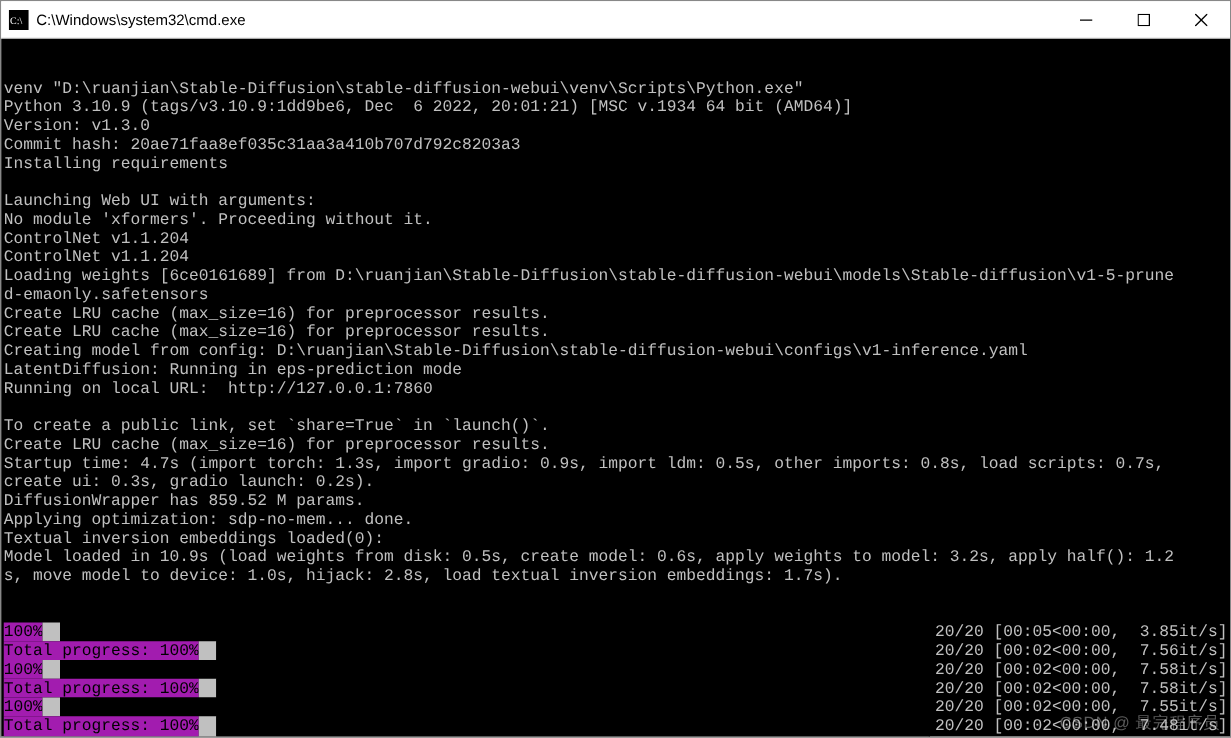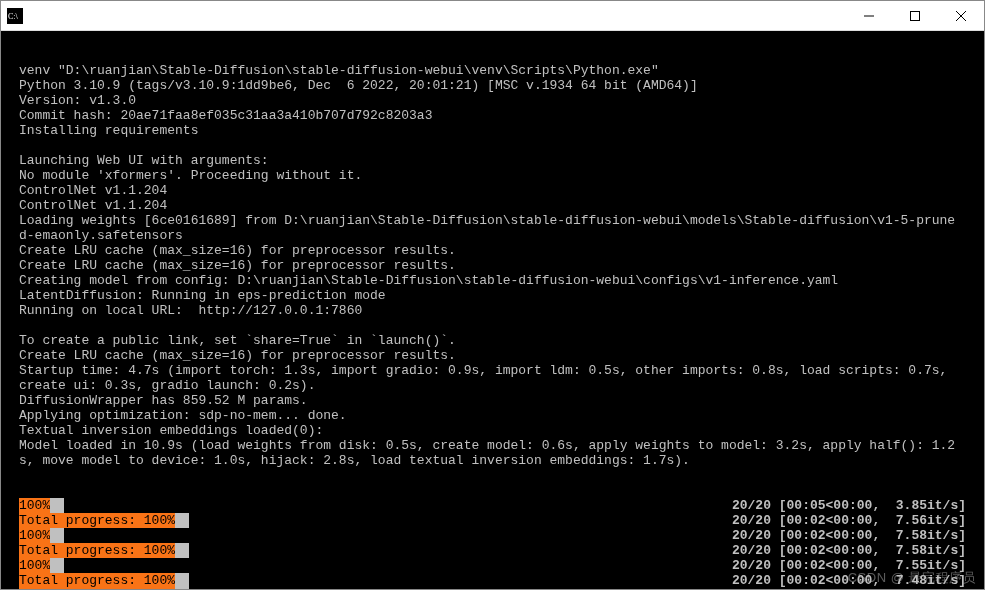--- a/index.html
+++ b/index.html
@@ -45,50 +45,49 @@
   font-size: 10px;
   color: #000;
 }
 .terminal {
   flex: 1;
   background: #000;
   color: #c0c0c0;
   font-family: "NSimSun","Consolas","Courier New",monospace;
   font-size: 13px;
   line-height: 15px;
-  padding: 2px 18px;
+  padding: 2px 2px;
   overflow: hidden;
   white-space: pre;
   position: relative;
 }
 .line { white-space: pre; }
 .progress-row {
   display: flex;
   align-items: stretch;
   height: 15px;
 }
 .prog-label {
-  background: #f97316;
+  background: #a21caf;
   color: #000;
   white-space: pre;
 }
 .prog-bar {
   background: #c0c0c0;
   color: #c0c0c0;
 }
 .prog-gap {
   flex: 1;
   background: #000;
   border-right: 1px solid #000;
 }
 .prog-stats {
   color: #c0c0c0;
   white-space: pre;
   padding-left: 4px;
-  font-weight: bold;
 }
 .watermark {
   position: absolute;
   right: 8px;
   bottom: 4px;
   font-size: 13px;
   color: rgba(200,200,200,0.45);
   font-family: "Microsoft YaHei", sans-serif;
   letter-spacing: 0.5px;
   margin-top: 44px;
@@ -98,20 +97,21 @@
 <body>
 
 <div class="window">
   <div class="titlebar">
     <span class="icon">
       <svg width="16" height="16" viewBox="0 0 16 16">
         <rect x="0" y="0" width="16" height="16" fill="#000"></rect>
         <text x="1" y="11" font-size="8" fill="#fff" font-family="Consolas">C:\</text>
       </svg>
     </span>
+    <span class="title">C:\Windows\system32\cmd.exe</span>
     <span class="spacer"></span>
     <div class="win-controls">
       <div class="win-btn">
         <svg width="10" height="10">
             <line x1="0" y1="5" x2="10" y2="5" stroke="#000" stroke-width="1"></line>
           </svg>
       </div>
       <div class="win-btn">
         <svg width="10" height="10">
             <rect x="0.5" y="0.5" width="9" height="9" fill="none" stroke="#000" stroke-width="1"></rect>

